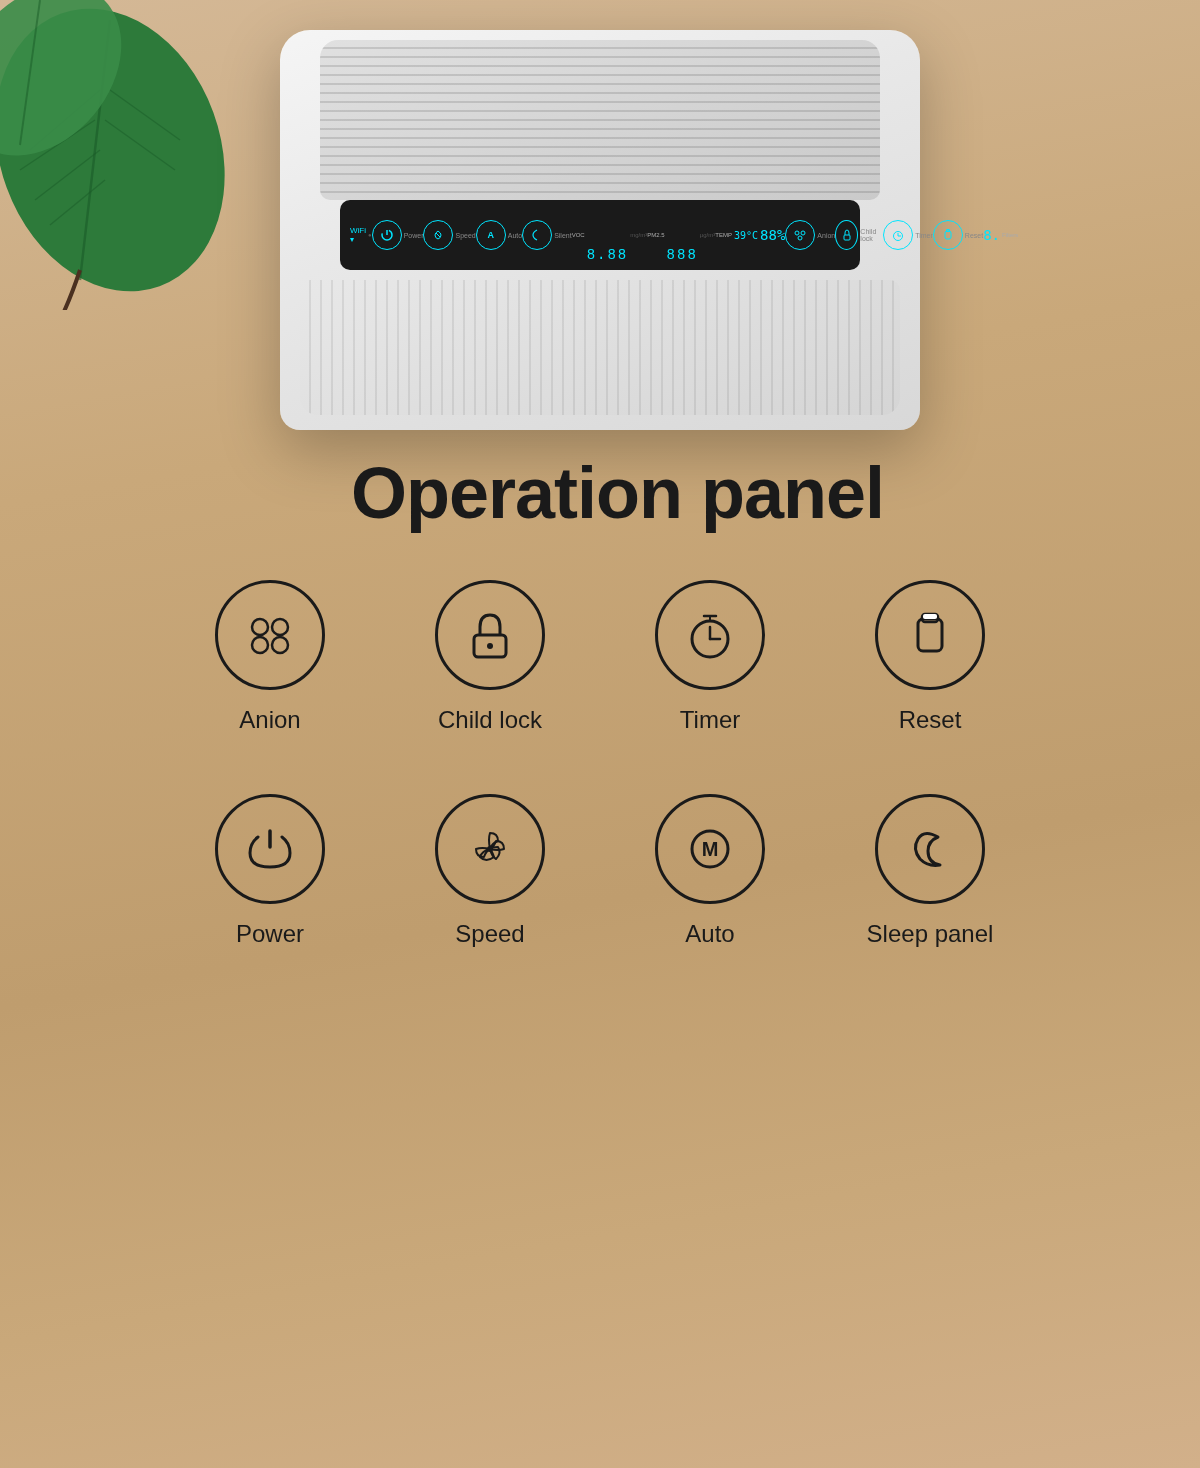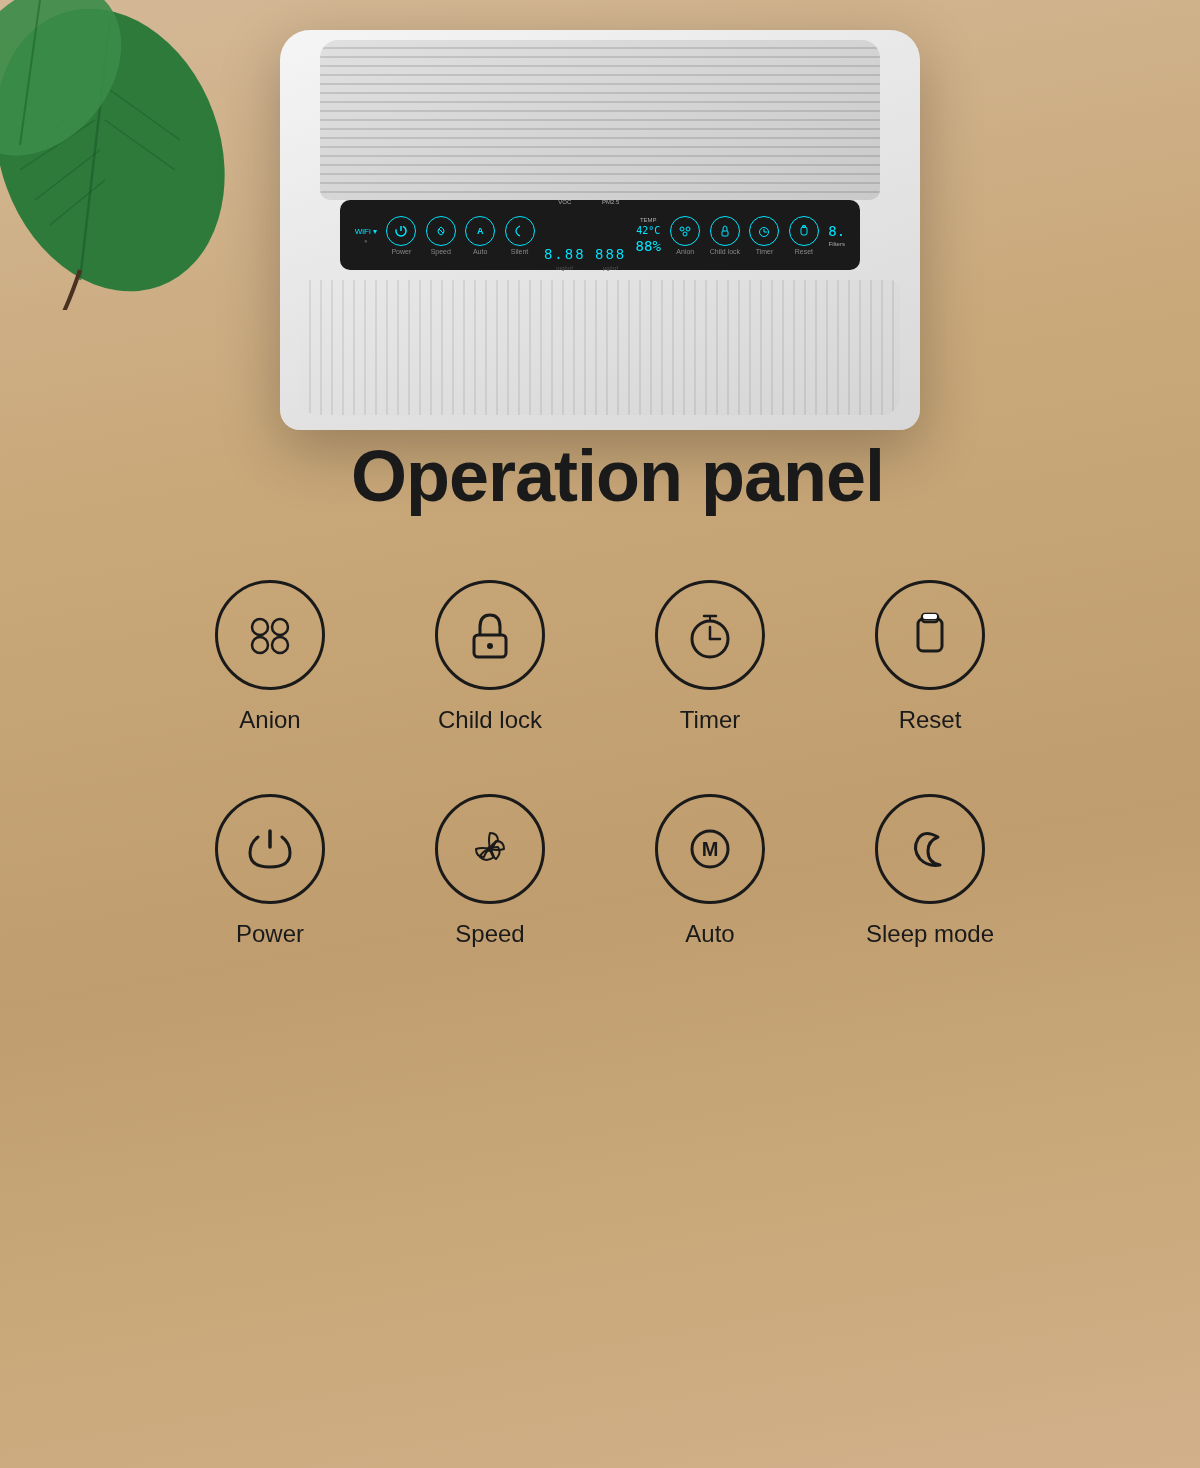--- a/index.html
+++ b/index.html
@@ -93,21 +93,21 @@
       background: #1a1a1a;
       border-radius: 10px;
       display: flex;
       align-items: center;
       justify-content: space-around;
       padding: 0 10px;
     }
 
     .panel-btn {
       display: flex;
-      flex-direction: column;
+      flex-direction: row;
       align-items: center;
       gap: 2px;
     }
 
     .panel-circle {
       width: 30px;
       height: 30px;
       border-radius: 50%;
       border: 1.5px solid #00e5ff;
       display: flex;
@@ -157,21 +157,21 @@
         transparent,
         transparent 9px,
         rgba(0,0,0,0.08) 9px,
         rgba(0,0,0,0.08) 11px
       );
     }
 
     
     .section-title {
       position: absolute;
-      top: 435px;
+      top: 452px;
       left: 0;
       right: 0;
       text-align: center;
       padding-left: 35px;
     }
 
     .section-title h2 {
       font-size: 72px;
       font-weight: 900;
       color: #1a1a1a;
@@ -312,21 +312,21 @@
       </div>
 
       <div class="panel-btn">
         <div style="color:#aaa; font-size:6px;">PM2.5</div>
         <div class="display-seg" style="font-size:14px;">888</div>
         <div class="display-label">μg/m³</div>
       </div>
 
       <div class="panel-btn">
         <div style="color:#aaa; font-size:6px;">TEMP</div>
-        <div style="color:#00e5ff; font-size:10px; font-family: monospace;">42°C</div>
+        <div style="color:#00e5ff; font-size:10px; font-family: monospace;">39°C</div>
         <div style="color:#00e5ff; font-size:14px; font-family: monospace;">88%</div>
       </div>
 
       <div class="panel-btn">
         <div class="panel-circle">
           <svg width="14" height="14" viewBox="0 0 14 14">
             <circle cx="4" cy="5" r="2" fill="none" stroke="#00e5ff" stroke-width="1"></circle>
             <circle cx="10" cy="5" r="2" fill="none" stroke="#00e5ff" stroke-width="1"></circle>
             <circle cx="7" cy="10" r="2" fill="none" stroke="#00e5ff" stroke-width="1"></circle>
           </svg>
@@ -472,18 +472,18 @@
       </div>
       <span class="icon-label">Auto</span>
     </div>
 
     <div class="icon-item">
       <div class="icon-circle">
         <svg width="60" height="60" viewBox="0 0 60 60">
           <path d="M38,18 Q28,22 28,32 Q28,44 40,46 Q28,48 20,40 Q12,30 18,20 Q24,10 38,18Z" fill="none" stroke="#1a1a1a" stroke-width="3" stroke-linejoin="round"></path>
         </svg>
       </div>
-      <span class="icon-label">Sleep mode</span>
+      <span class="icon-label">Sleep panel</span>
     </div>
 
   </div>
 
 </div>
 
 </body></html>

